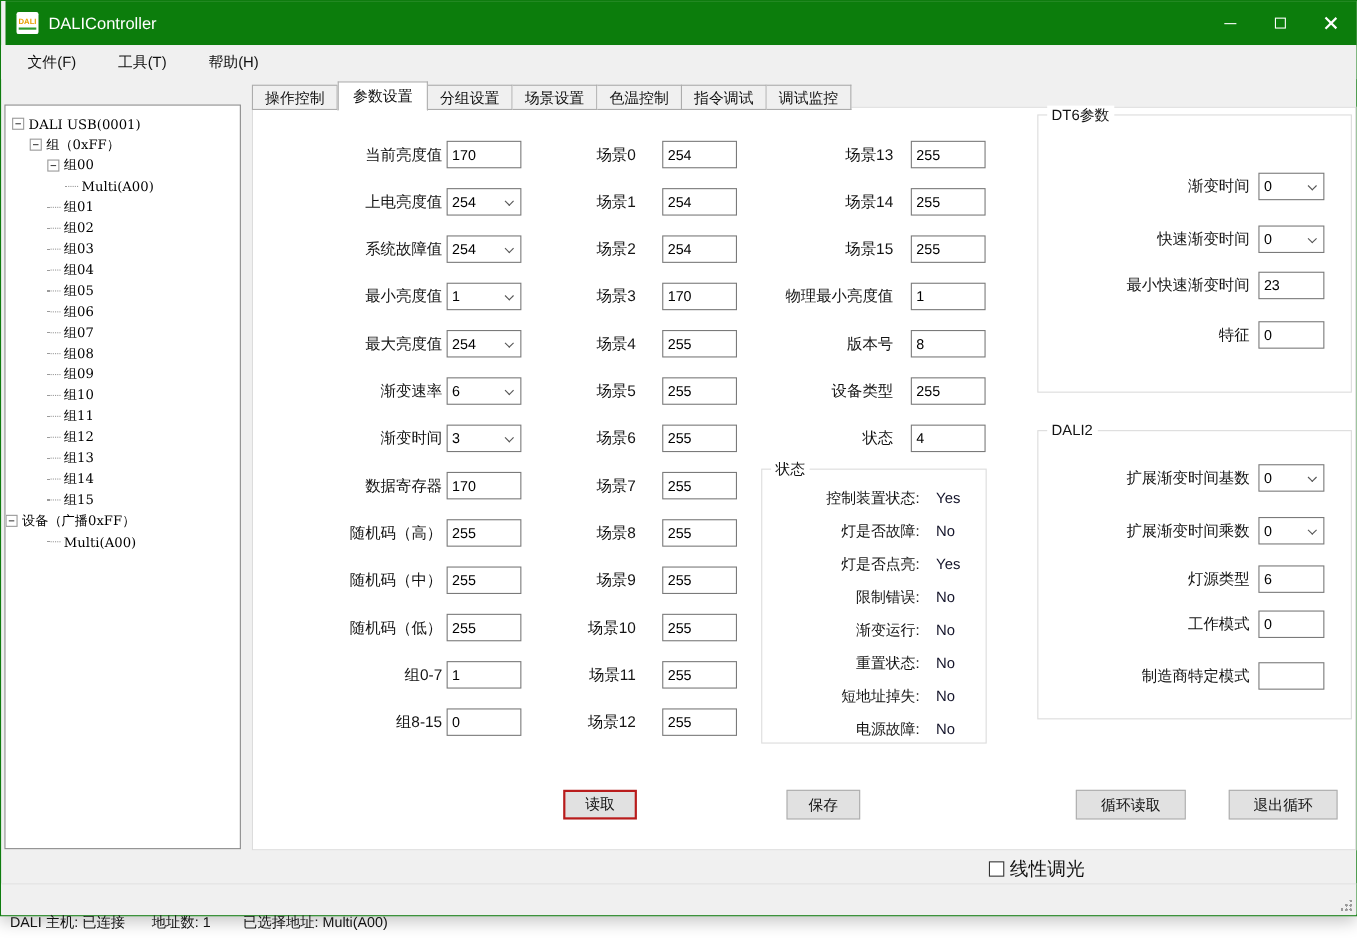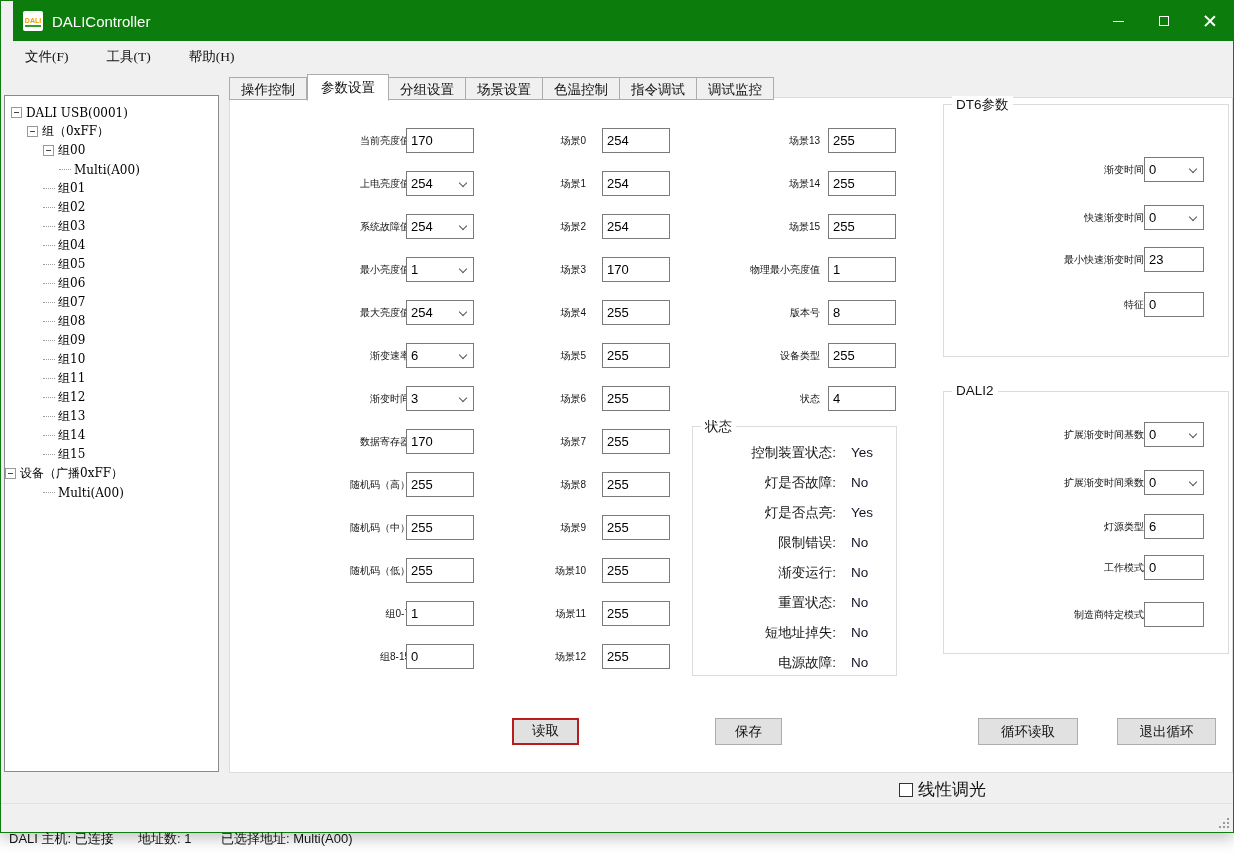--- a/index.html
+++ b/index.html
@@ -1,54 +1,54 @@
 <!DOCTYPE html>
 <html><head>
 <meta charset="utf-8">
 <style>
   * { box-sizing: border-box; }
   html,body { margin:0; padding:0; width:1234px; height:860px; background:#ffffff; font-family:"Liberation Sans",sans-serif; }
   .window { position:absolute; left:0; top:0; width:1234px; height:833px; background:#f0f0f0;
             border:1px solid #0f7c0f; border-bottom-width:2px; box-shadow:0 6px 14px rgba(0,0,0,.22); }
 
   
-  .titlebar { position:absolute; left:12px; top:0; right:0; height:40px; background:#0c7d0c; display:flex; align-items:center; }
+  .titlebar { position:absolute; left:4px; top:0; right:0; height:40px; background:#0c7d0c; display:flex; align-items:center; }
   .app-icon { width:20px; height:20px; background:#ffffff; border-radius:2px; margin-left:10px; position:relative;
               display:flex; align-items:center; justify-content:center; overflow:hidden; }
   .app-icon span { font-size:7px; font-weight:bold; color:#e8a000; letter-spacing:0; border-bottom:2px solid #2e9e2e; line-height:9px; }
   .win-title { color:#ffffff; font-size:15px; margin-left:9px; }
   .win-ctrls { position:absolute; right:0; top:0; height:40px; display:flex; }
   .wbtn { width:46px; height:40px; display:flex; align-items:center; justify-content:center; position:relative; }
   .ic-min { width:11px; height:1px; background:#fff; }
   .ic-max { width:10px; height:10px; border:1px solid #fff; }
   .ic-close { width:14px; height:14px; position:relative; }
   .ic-close::before,.ic-close::after { content:""; position:absolute; left:6px; top:0; width:1.5px; height:14px; background:#fff; }
   .ic-close::before { transform:rotate(45deg);} .ic-close::after { transform:rotate(-45deg);}
 
   
-  .menubar { position:absolute; left:0; top:40px; right:0; height:31px; background:#f0f0f0; display:flex; align-items:center; padding-left:12px;font-family:Liberation Serif, serif; }
+  .menubar { position:absolute; left:0; top:40px; right:0; height:31px; background:#f0f0f0; display:flex; align-items:center; padding-left:12px; }
   .menu-item { font-size:13.5px; color:#111; padding:5px 12px; margin-right:14px; }
 
   
   .treepanel { position:absolute; left:3px; top:94px; width:215px; height:677px; background:#fff; border:1px solid #8a8a8a; padding-top:7px; overflow:hidden; }
   .tree-row { height:19px; display:flex; align-items:center; font-family:"DejaVu Serif",serif; font-size:12px; color:#000; white-space:nowrap; }
   .expander { width:11px; height:11px; border:1px solid #999; background:#fff; position:relative; margin-right:4px; flex:none; }
   .expander::after { content:""; position:absolute; left:2px; right:2px; top:4px; height:1px; background:#444; }
   .tree-dash { width:12px; border-top:1px dotted #9a9a9a; margin-right:3px; flex:none; }
 
   
   .tabstrip { position:absolute; left:228px; top:73px; display:flex; align-items:flex-end; z-index:5; }
   .tab { height:23px; line-height:23px; padding:0 11px; font-size:13.5px; color:#111; background:#f0f0f0;
          border:1px solid #acacac; border-left-width:0; }
   .tab:first-child { border-left-width:1px; }
   .tab.sel { background:#ffffff; height:27px; line-height:25px; border-left-width:1px; border-bottom:1px solid #fff; margin-bottom:-1px; padding:0 13px; position:relative; z-index:6; }
 
   
   .content { position:absolute; left:228px; top:96px; width:1004px; height:676px; background:#ffffff; border:1px solid #dcdcdc; }
-  .f-label { position:absolute; height:25px; line-height:25px; font-size:10px; color:#141414; text-align:right; white-space:nowrap;margin-left:8px; }
+  .f-label { position:absolute; height:25px; line-height:25px; font-size:14px; color:#141414; text-align:right; white-space:nowrap; }
   .tbox { position:absolute; height:25px; border:1px solid #7a7a7a; background:#fff; font-size:13px; color:#000;
           padding:1px 4px; font-family:"Liberation Sans",sans-serif; }
   input.tbox { outline:none; }
   .combo { position:absolute; height:25px; border:1px solid #7a7a7a; background:#fff; }
   .combo .val { position:absolute; left:4px; top:4px; font-size:13px; color:#000; }
   .combo .chev { position:absolute; right:7px; top:8px; width:6px; height:6px; border-right:1.5px solid #555; border-bottom:1.5px solid #555; transform:rotate(45deg); }
 
   .groupbox { position:absolute; border:1px solid #dcdcdc; }
   .gtitle { position:absolute; top:-9px; left:8px; background:#fff; padding:0 4px; font-size:13.5px; color:#141414; white-space:nowrap; }
 

